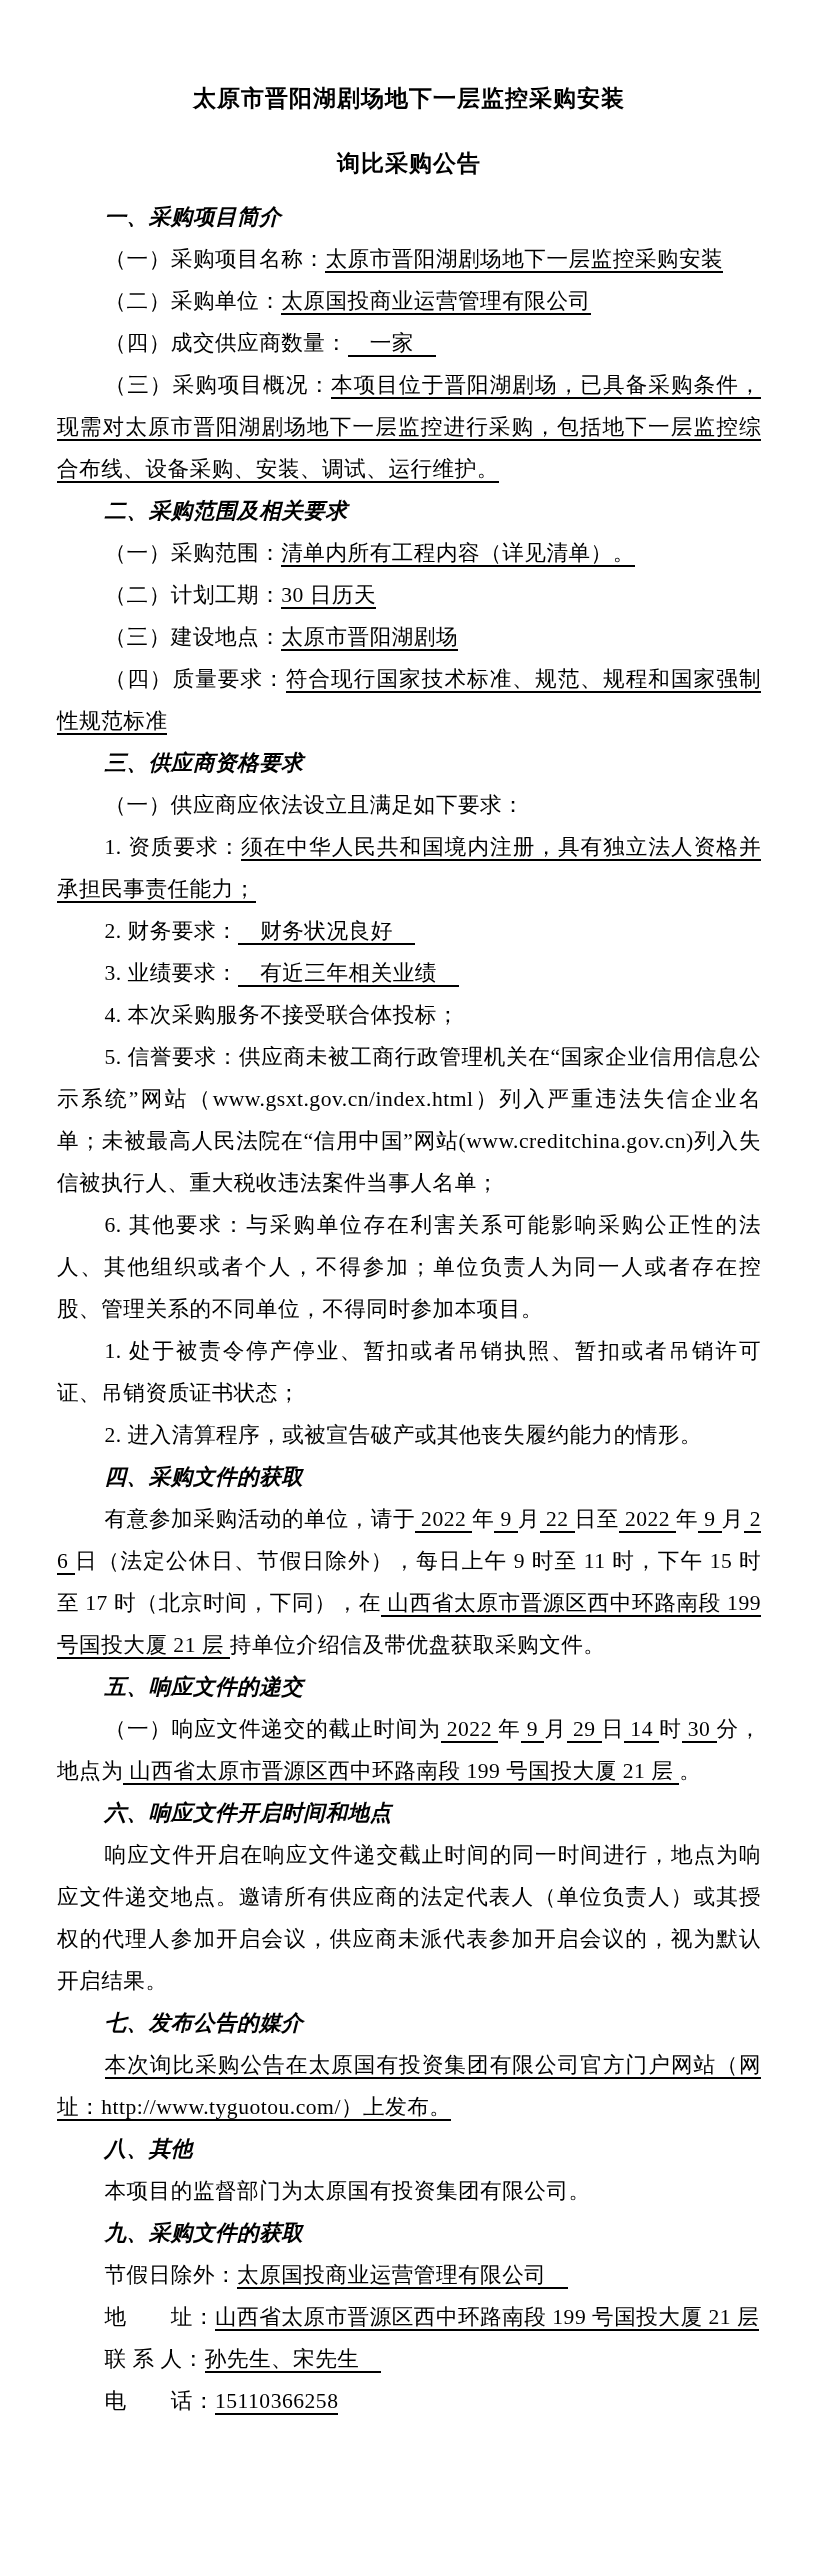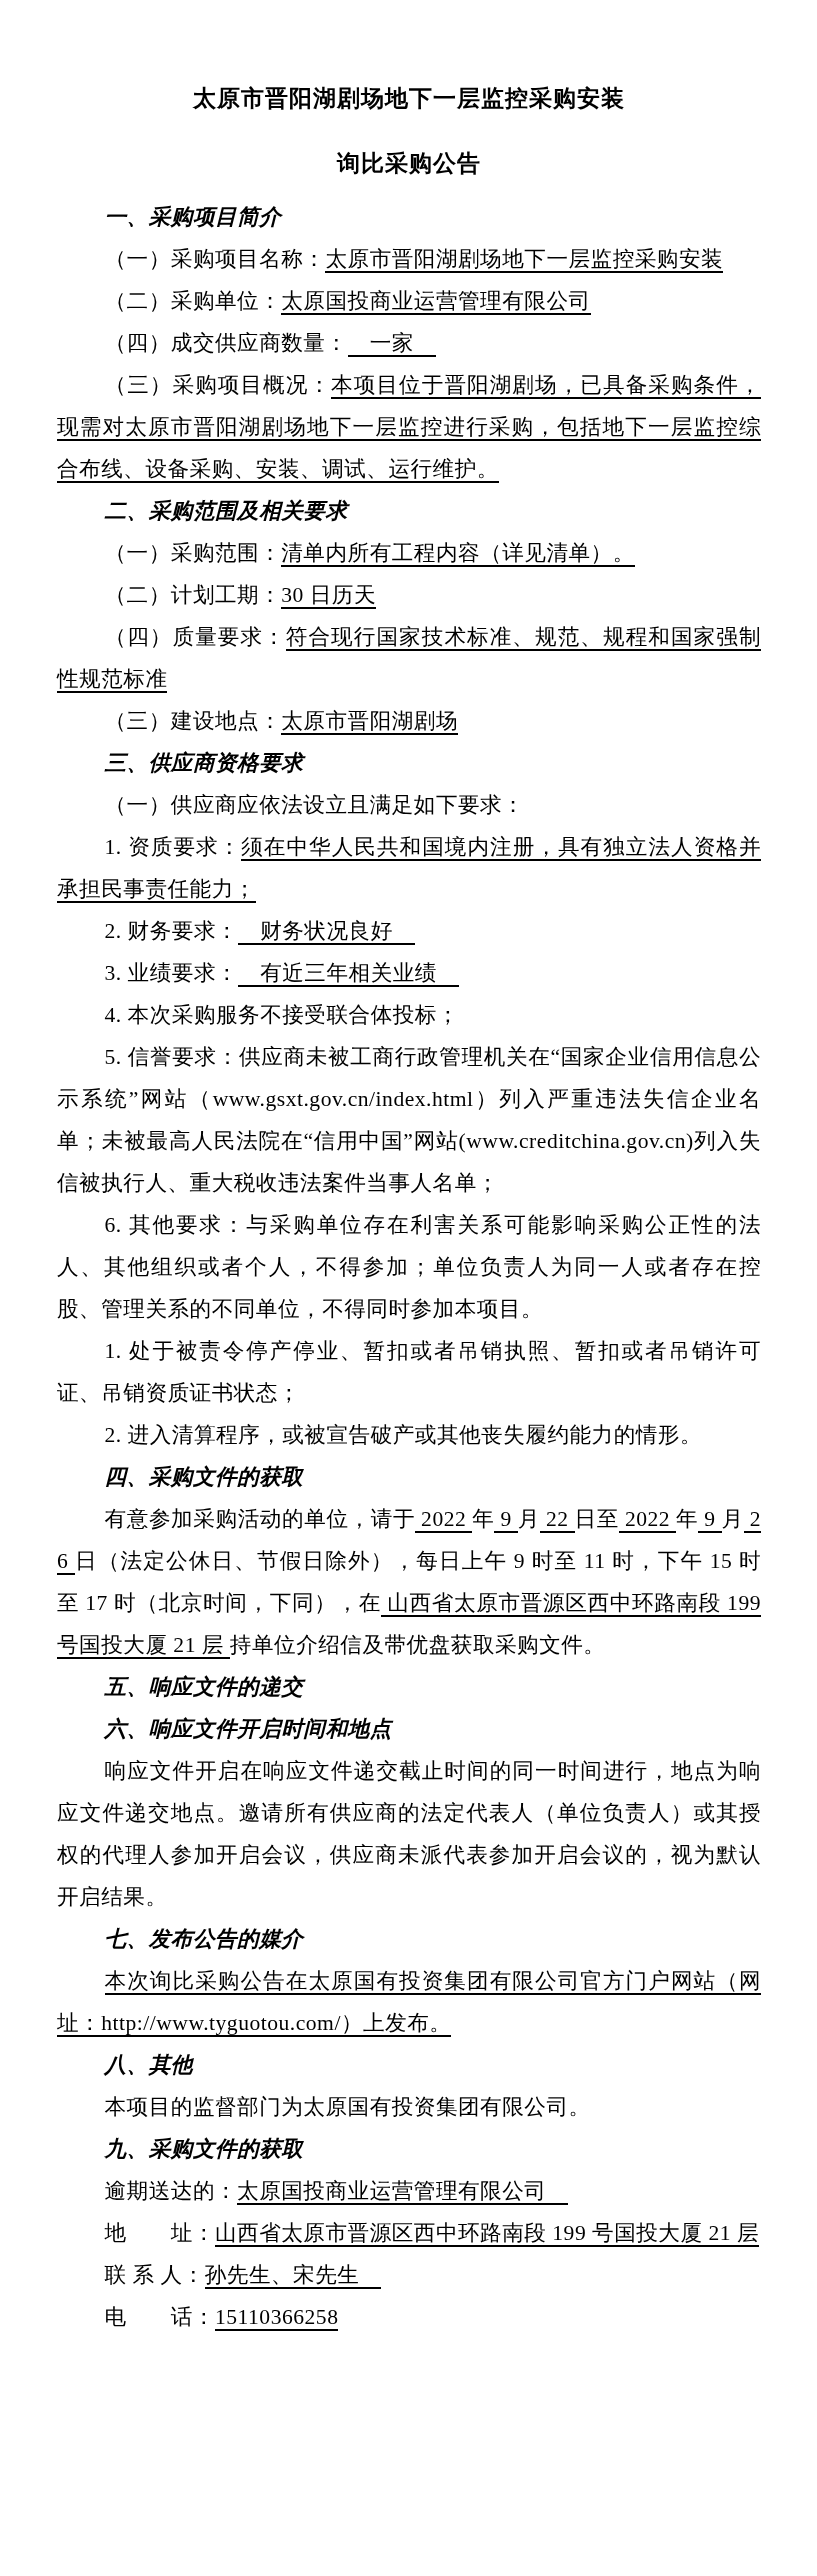--- a/index.html
+++ b/index.html
@@ -59,41 +59,42 @@
   <h1 class="title">询比采购公告</h1>
   <div class="doc-body" id="doc-body">
       <p class="heading"><span>一、采购项目简介</span></p>
       <p class="para"><span>（一）采购项目名称：</span><span class="u">太原市晋阳湖剧场地下一层监控采购安装</span></p>
       <p class="para"><span>（二）采购单位：</span><span class="u">太原国投商业运营管理有限公司</span></p>
       <p class="para"><span>（四）成交供应商数量：</span><span class="u">　一家　</span></p>
       <p class="para"><span>（三）采购项目概况：</span><span class="u">本项目位于晋阳湖剧场，已具备采购条件，现需对太原市晋阳湖剧场地下一层监控进行采购，包括地下一层监控综合布线、设备采购、安装、调试、运行维护。</span></p>
       <p class="heading"><span>二、采购范围及相关要求</span></p>
       <p class="para"><span>（一）采购范围：</span><span class="u">清单内所有工程内容（详见清单）。</span></p>
       <p class="para"><span>（二）计划工期：</span><span class="u">30 日历天</span></p>
+      <p class="para"><span>（三）建设地点：</span><span class="u">太原市晋阳湖剧场</span></p>
       <p class="para"><span>（四）质量要求：</span><span class="u">符合现行国家技术标准、规范、规程和国家强制性规范标准</span></p>
-      <p class="para"><span>（三）建设地点：</span><span class="u">太原市晋阳湖剧场</span></p>
       <p class="heading"><span>三、供应商资格要求</span></p>
       <p class="para"><span>（一）供应商应依法设立且满足如下要求：</span></p>
       <p class="para"><span>1. 资质要求：</span><span class="u">须在中华人民共和国境内注册，具有独立法人资格并承担民事责任能力；</span></p>
       <p class="para"><span>2. 财务要求：</span><span class="u">　财务状况良好　</span></p>
       <p class="para"><span>3. 业绩要求：</span><span class="u">　有近三年相关业绩　</span></p>
       <p class="para"><span>4. 本次采购服务不接受联合体投标；</span></p>
       <p class="para"><span>5. 信誉要求：供应商未被工商行政管理机关在“国家企业信用信息公示系统”网站（www.gsxt.gov.cn/index.html）列入严重违法失信企业名单；未被最高人民法院在“信用中国”网站(www.creditchina.gov.cn)列入失信被执行人、重大税收违法案件当事人名单；</span></p>
       <p class="para"><span>6. 其他要求：与采购单位存在利害关系可能影响采购公正性的法人、其他组织或者个人，不得参加；单位负责人为同一人或者存在控股、管理关系的不同单位，不得同时参加本项目。</span></p>
       <p class="para"><span>1. 处于被责令停产停业、暂扣或者吊销执照、暂扣或者吊销许可证、吊销资质证书状态；</span></p>
       <p class="para"><span>2. 进入清算程序，或被宣告破产或其他丧失履约能力的情形。</span></p>
       <p class="heading"><span>四、采购文件的获取</span></p>
       <p class="para"><span>有意参加采购活动的单位，请于</span><span class="u"> 2022 </span><span>年</span><span class="u"> 9 </span><span>月</span><span class="u"> 22 </span><span>日至</span><span class="u"> 2022 </span><span>年</span><span class="u"> 9 </span><span>月</span><span class="u"> 26 </span><span>日（法定公休日、节假日除外），每日上午 9 时至 11 时，下午 15 时至 17 时（北京时间，下同），在</span><span class="u"> 山西省太原市晋源区西中环路南段 199 号国投大厦 21 层 </span><span>持单位介绍信及带优盘获取采购文件。</span></p>
       <p class="heading"><span>五、响应文件的递交</span></p>
+      <p class="para"><span>（一）响应文件递交的截止时间为</span><span class="u"> 2022 </span><span>年</span><span class="u"> 9 </span><span>月</span><span class="u"> 29 </span><span>日</span><span class="u"> 14 </span><span>时</span><span class="u"> 30 </span><span>分，地点为</span><span class="u"> 山西省太原市晋源区西中环路南段 199 号国投大厦 21 层 </span><span>。</span></p>
       <p class="heading"><span>六、响应文件开启时间和地点</span></p>
       <p class="para"><span>响应文件开启在响应文件递交截止时间的同一时间进行，地点为响应文件递交地点。邀请所有供应商的法定代表人（单位负责人）或其授权的代理人参加开启会议，供应商未派代表参加开启会议的，视为默认开启结果。</span></p>
       <p class="heading"><span>七、发布公告的媒介</span></p>
       <p class="para"><span class="u">本次询比采购公告在太原国有投资集团有限公司官方门户网站（网址：http://www.tyguotou.com/）上发布。</span></p>
       <p class="heading"><span>八、其他</span></p>
       <p class="para"><span>本项目的监督部门为太原国有投资集团有限公司。</span></p>
       <p class="heading"><span>九、采购文件的获取</span></p>
-      <p class="para"><span>逾期送达的：</span><span class="u">太原国投商业运营管理有限公司　</span></p>
+      <p class="para"><span>节假日除外：</span><span class="u">太原国投商业运营管理有限公司　</span></p>
       <p class="para"><span>地　　址：</span><span class="u">山西省太原市晋源区西中环路南段 199 号国投大厦 21 层</span></p>
       <p class="para"><span>联 系 人：</span><span class="u">孙先生、宋先生　</span></p>
       <p class="para"><span>电　　话：</span><span class="u">15110366258</span></p>
     </div>
 </div>
 
 
 </body></html>

